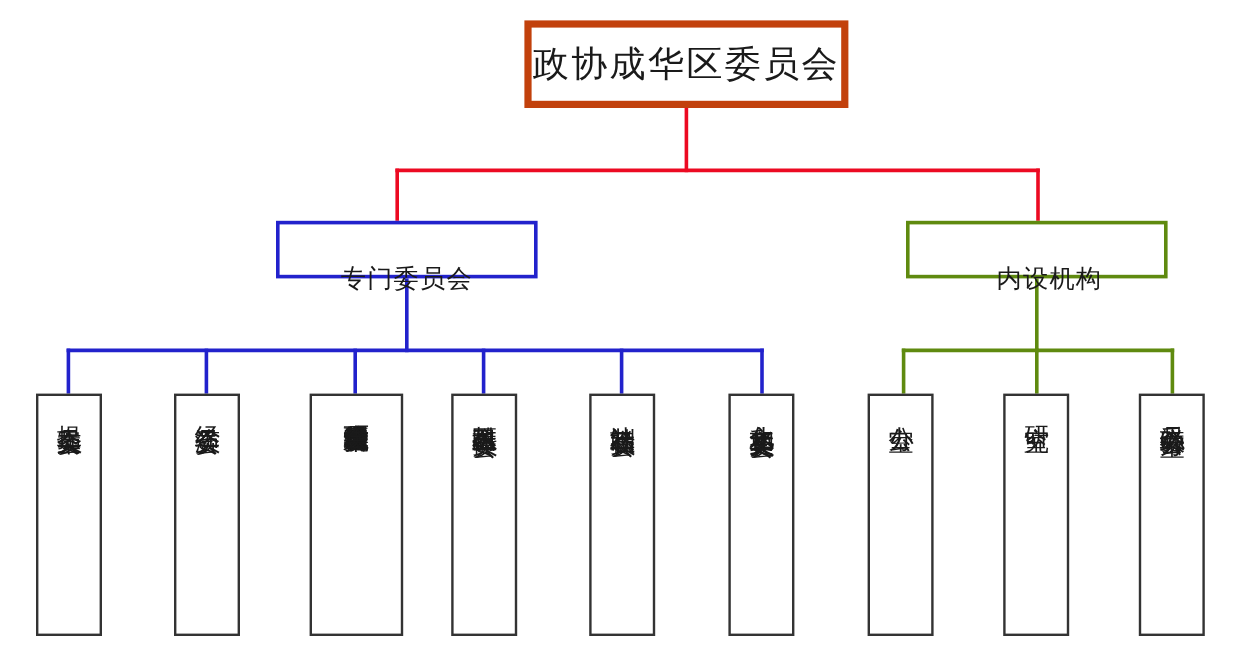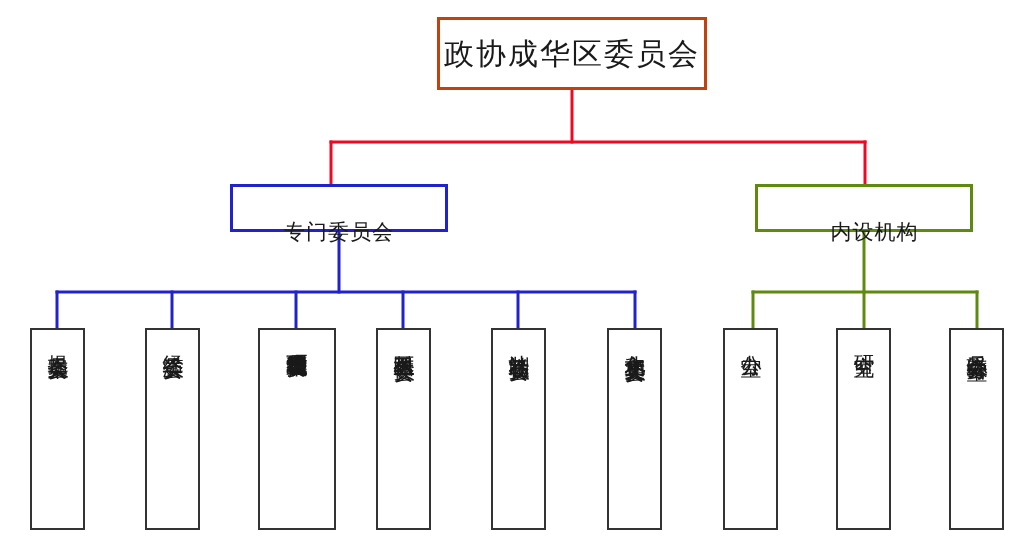--- a/index.html
+++ b/index.html
@@ -34,21 +34,21 @@
     display: flex;
     align-items: center;
     justify-content: center;
   }
   
   .node-root {
     left: 437px;
     top: 17px;
     width: 270px;
     height: 73px;
-    border: 3px solid #c2410c;
+    border: 6px solid #c2410c;
   }
   .node-root .node-label {
     font-size: 30px;
     letter-spacing: 2px;
     line-height: 1;
     white-space: nowrap;
   }
   
   .node-l2 {
     top: 184px;

